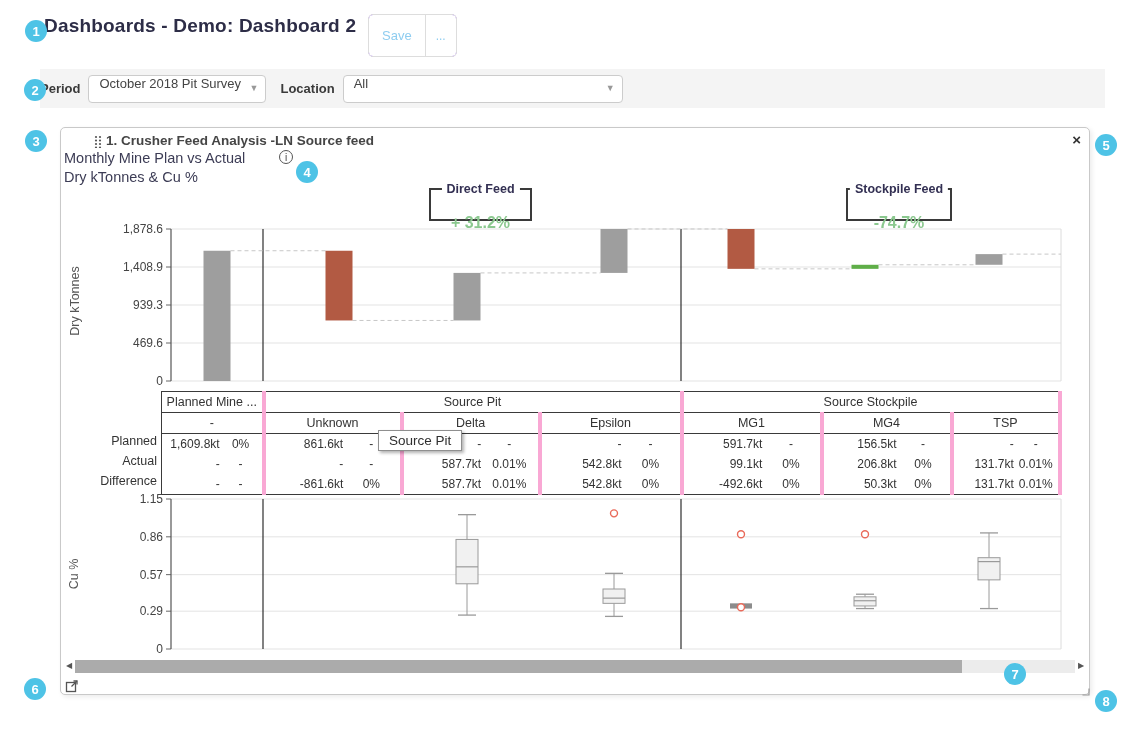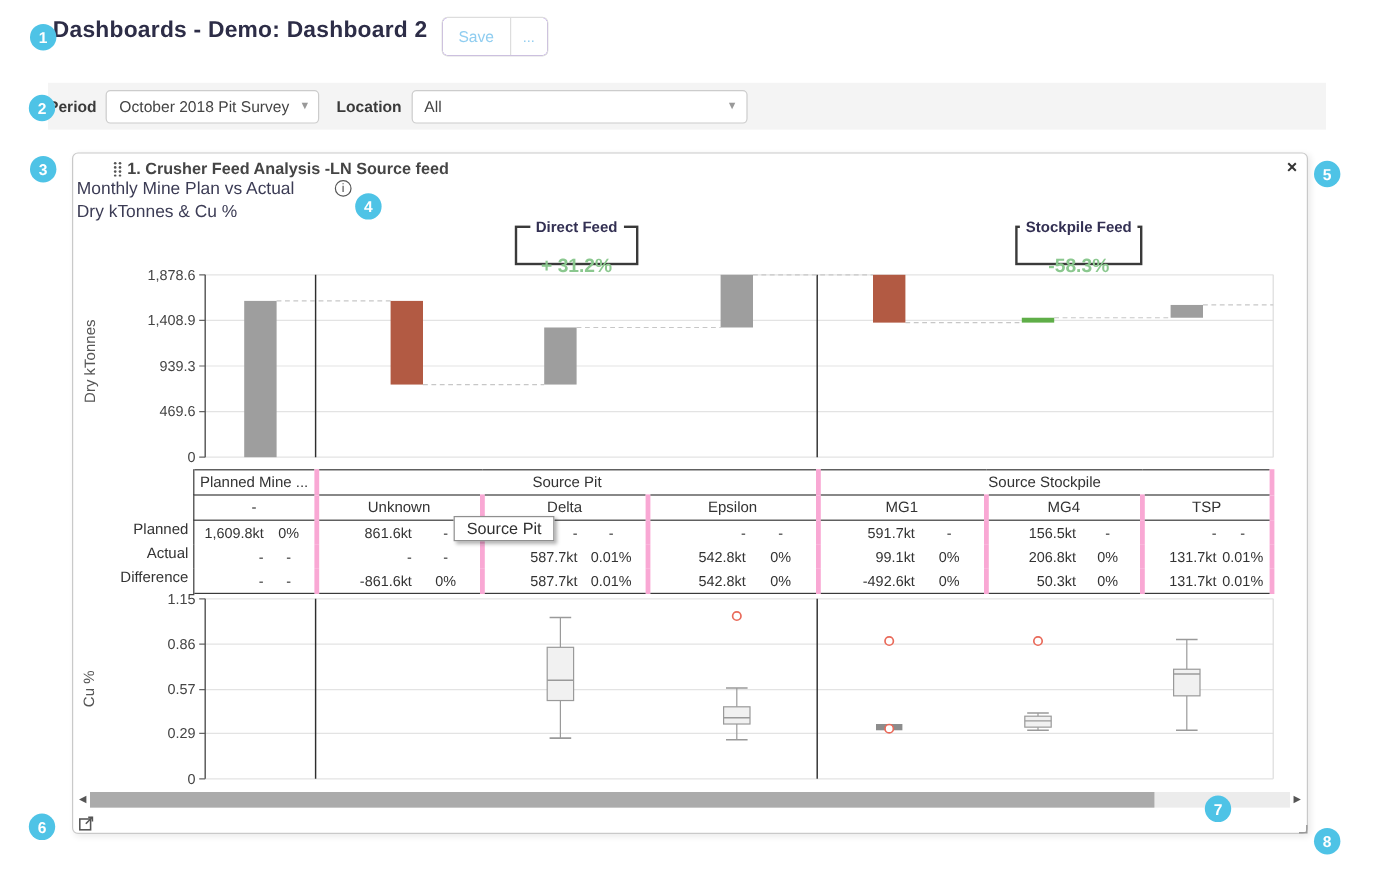--- a/index.html
+++ b/index.html
@@ -2,30 +2,30 @@
 <html><head>
 <meta charset="utf-8">
 <style>
 *{box-sizing:border-box;margin:0;padding:0}
 html,body{width:1145px;height:738px}
 body{font-family:"Liberation Sans",sans-serif;background:#fff;position:relative;overflow:hidden;color:#333}
 .page{position:absolute;inset:0}
 
 
 .page-title{position:absolute;left:44px;top:15px;font-size:19px;font-weight:700;color:#2d2d47;letter-spacing:.2px}
-.btn-group{position:absolute;left:368px;top:14px;display:flex;background:#6d28d9;border:1px solid #ddd;border-radius:5px;height:33px;overflow:hidden}
+.btn-group{position:absolute;left:368px;top:14px;display:flex;background:#6d28d9;border:1px solid #ddd;border-radius:5px;height:43px;overflow:hidden}
 .btn{background:#fff;border:none;font-family:inherit;font-size:13px;color:#8fcdf0;padding:0 13px;cursor:pointer}
 .btn.more{border-left:1px solid #ddd;font-size:12px;padding:0 10px}
 
 
 .filter-bar{position:absolute;left:40px;top:69px;width:1065px;height:39px;background:#f4f4f4;display:flex;align-items:center}
 .flabel{font-size:13px;color:#3a3a3a;font-weight:600}
 .flabel.period{}
 .flabel.location{margin-left:14px}
-.select{background:#fff;border:1px solid #ccc;border-radius:4px;height:28px;display:flex;align-items:center;padding:0 24px 0 10px;font-size:13px;color:#444;position:relative;cursor:pointer}
+.select{background:#fff;border:1px solid #ccc;border-radius:4px;height:28px;display:flex;align-items:flex-start;padding:0 24px 0 10px;font-size:13px;color:#444;position:relative;cursor:pointer}
 .select.period{margin-left:8px;width:178px}
 .select.location{margin-left:8px;width:280px}
 .caret{position:absolute;right:7px;top:8px;font-size:9px;color:#999;line-height:1}
 
 
 .widget{position:absolute;left:60px;top:127px;width:1030px;height:568px;background:#fff;border:1px solid #c9c9c9;border-radius:5px;box-shadow:2px 2px 5px rgba(0,0,0,.08)}
 .whead{position:absolute;left:0;top:0;width:100%;height:22px}
 .drag-handle{position:absolute;left:33px;top:6px;cursor:grab}
 .wtitle{position:absolute;left:45px;top:5px;font-size:13.5px;font-weight:700;color:#454545;white-space:nowrap}
 .wtitle .feed{}
@@ -125,21 +125,21 @@
       <div>Dry kTonnes &amp; Cu %</div>
     </div>
     <button class="info-btn">i</button>
 
     <div class="feed-box direct">
       <span class="feed-name">Direct Feed</span>
       <div class="feed-value" style="color: rgb(139, 200, 143);">+ 31.2%</div>
     </div>
     <div class="feed-box stockpile">
       <span class="feed-name">Stockpile Feed</span>
-      <div class="feed-value" style="color: rgb(139, 200, 143);">-58.3%</div>
+      <div class="feed-value" style="color: rgb(139, 200, 143);">-74.7%</div>
     </div>
 
     <div class="ylab" id="ylab1">Dry kTonnes</div>
     <div class="ylab" id="ylab2">Cu %</div>
 
     <svg id="wf" width="1030" height="200" viewBox="0 0 1030 200">
         <line x1="110" y1="195" x2="1000" y2="195" stroke="#e3e3e3" stroke-width="1"></line>
         <line x1="105" y1="195" x2="110" y2="195" stroke="#666"></line>
         <text x="102" y="199" text-anchor="end" fill="#444" font-size="12px">0</text>
         <line x1="110" y1="157.0040455658469" x2="1000" y2="157.0040455658469" stroke="#e3e3e3" stroke-width="1"></line>

